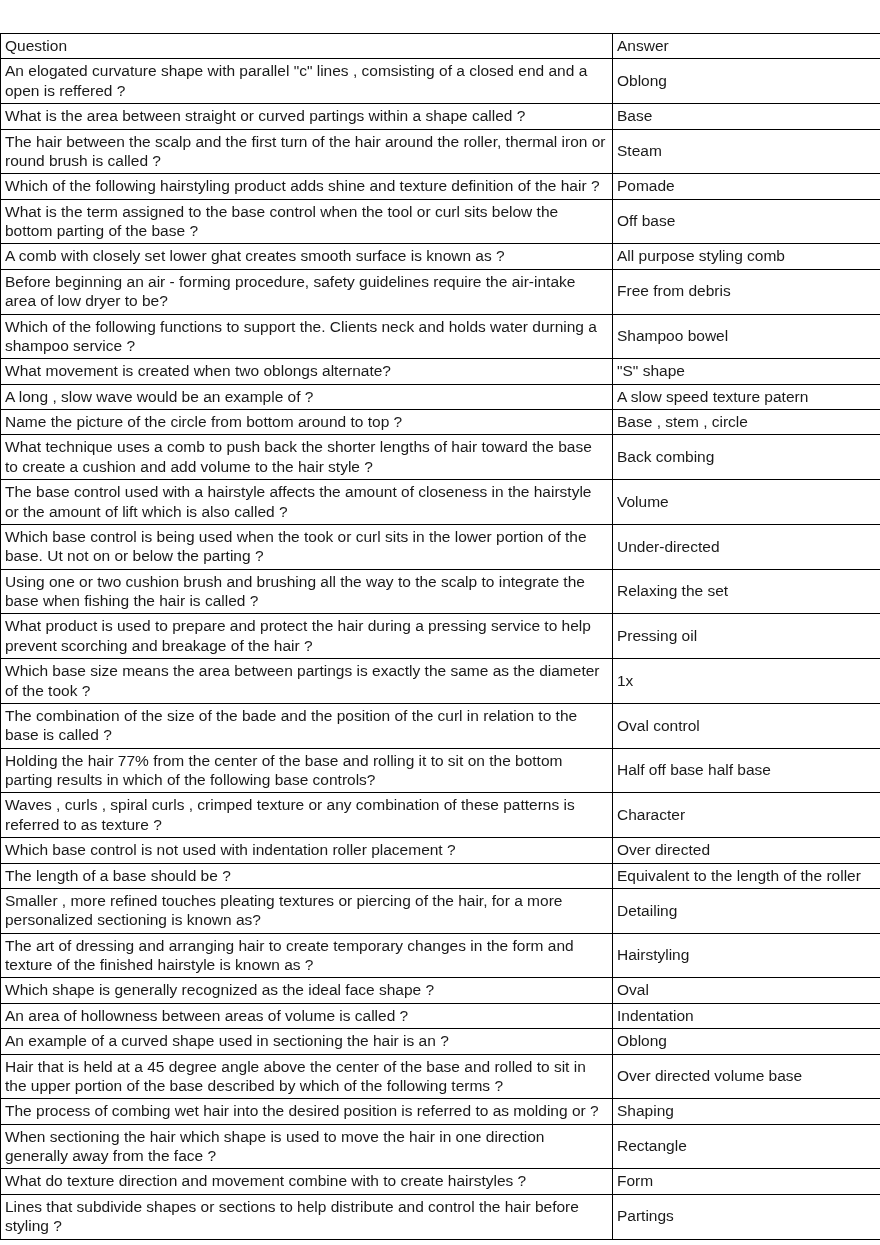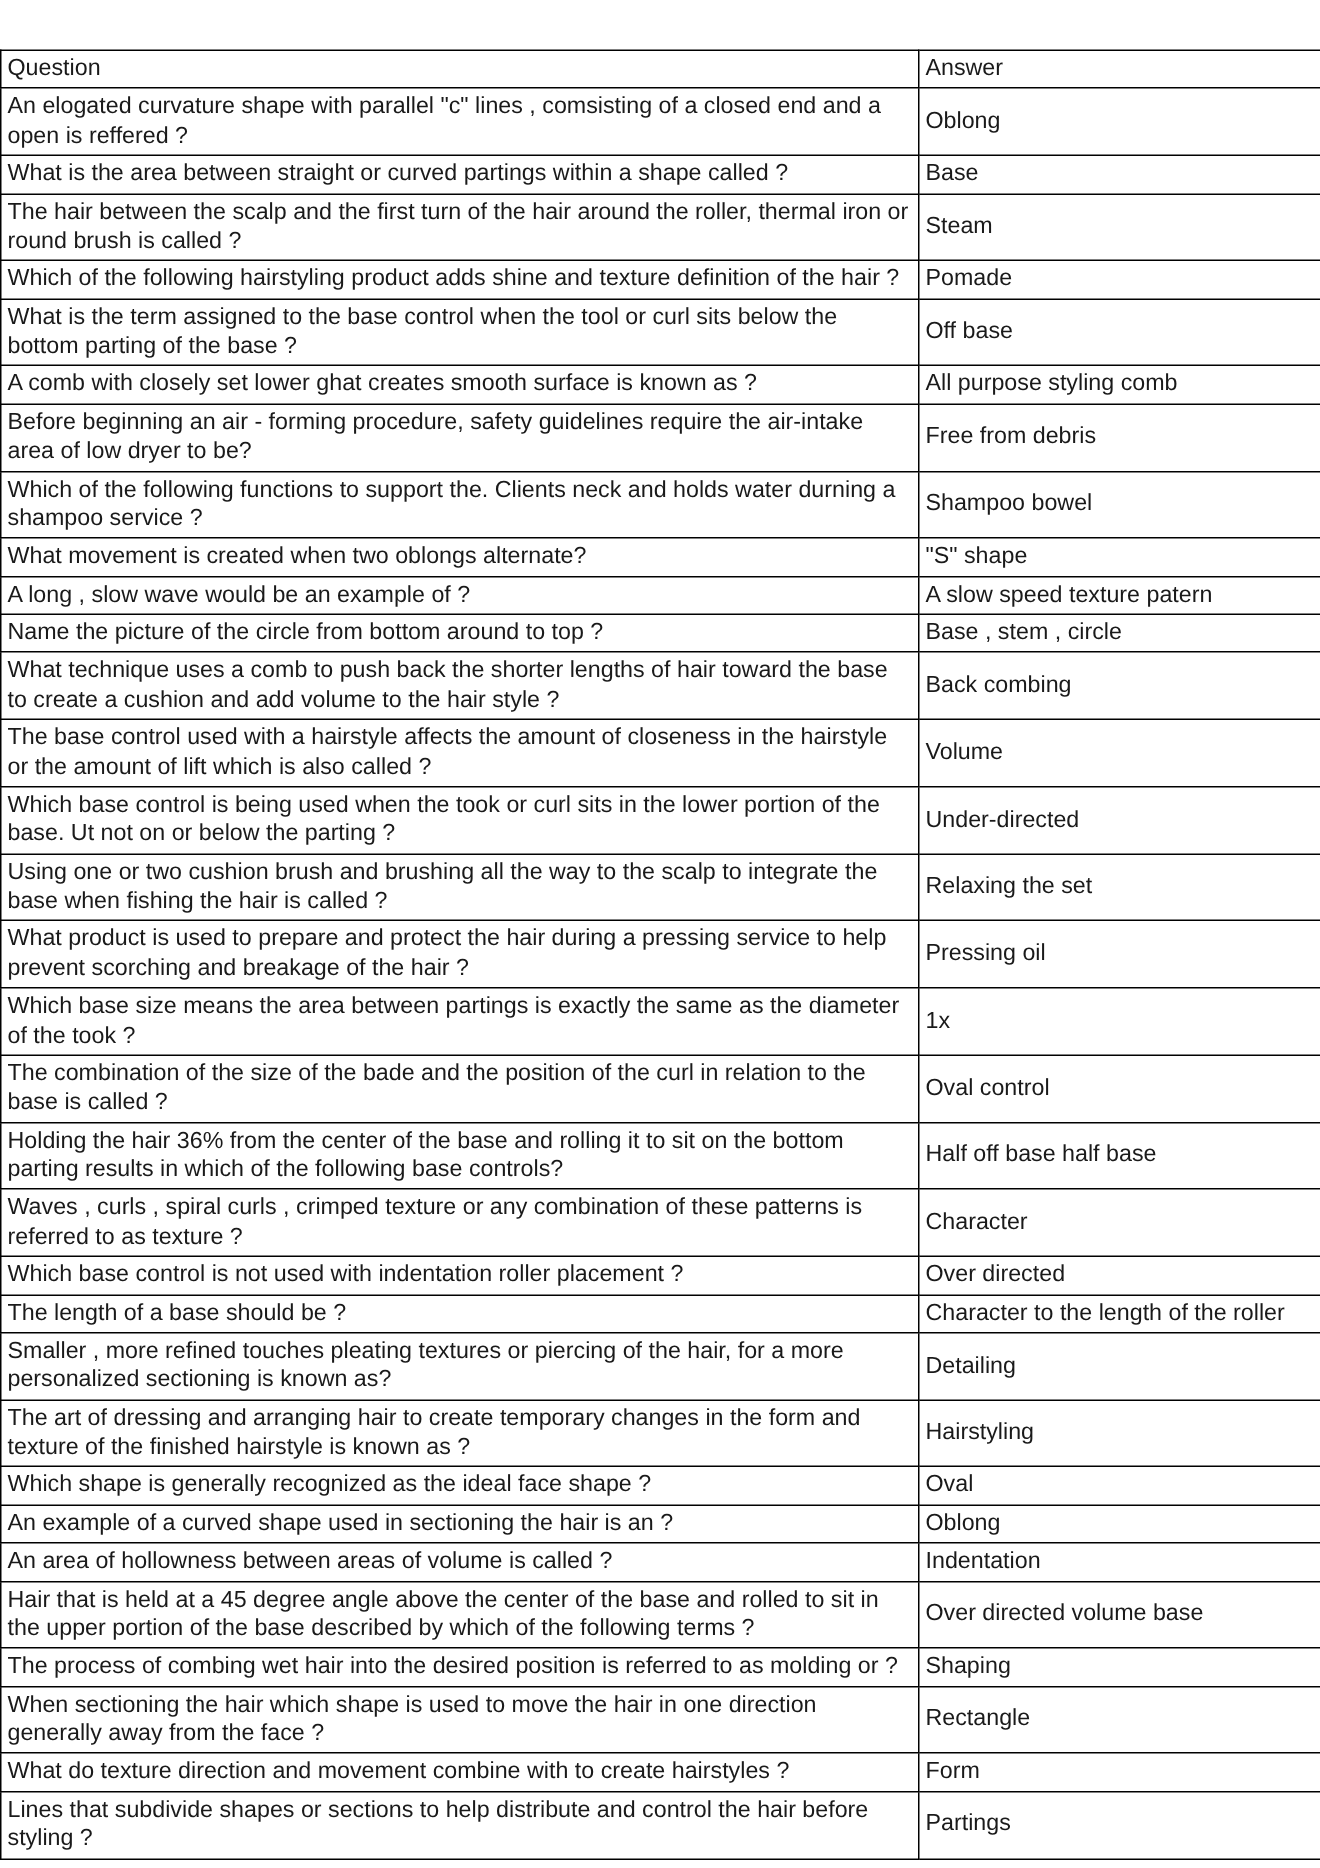--- a/index.html
+++ b/index.html
@@ -133,62 +133,62 @@
     <td>Which base size means the area between partings is exactly the same as the diameter of the took ?</td>
     <td>1x</td>
   </tr>
 
   <tr>
     <td>The combination of the size of the bade and the position of the curl in relation to the base is called ?</td>
     <td>Oval control</td>
   </tr>
 
   <tr>
-    <td>Holding the hair 36% from the center of the base and rolling it to sit on the bottom parting results in which of the following base controls?</td>
+    <td>Holding the hair 77% from the center of the base and rolling it to sit on the bottom parting results in which of the following base controls?</td>
     <td>Half off base half base</td>
   </tr>
 
   <tr>
     <td>Waves , curls , spiral curls , crimped texture or any combination of these patterns is referred to as texture ?</td>
     <td>Character</td>
   </tr>
 
   <tr>
     <td>Which base control is not used with indentation roller placement ?</td>
     <td>Over directed</td>
   </tr>
 
   <tr>
     <td>The length of a base should be ?</td>
-    <td>Character to the length of the roller</td>
+    <td>Equivalent to the length of the roller</td>
   </tr>
 
   <tr>
     <td>Smaller , more refined touches pleating textures or piercing of the hair, for a more personalized sectioning is known as?</td>
     <td>Detailing</td>
   </tr>
 
   <tr>
     <td>The art of dressing and arranging hair to create temporary changes in the form and texture of the finished hairstyle is known as ?</td>
     <td>Hairstyling</td>
   </tr>
 
   <tr>
     <td>Which shape is generally recognized as the ideal face shape ?</td>
     <td>Oval</td>
   </tr>
 
   <tr>
+    <td>An area of hollowness between areas of volume is called ?</td>
+    <td>Indentation</td>
+  </tr>
+
+  <tr>
     <td>An example of a curved shape used in sectioning the hair is an ?</td>
     <td>Oblong</td>
-  </tr>
-
-  <tr>
-    <td>An area of hollowness between areas of volume is called ?</td>
-    <td>Indentation</td>
   </tr>
 
   <tr>
     <td>Hair that is held at a 45 degree angle above the center of the base and rolled to sit in the upper portion of the base described by which of the following terms ?</td>
     <td>Over directed volume base</td>
   </tr>
 
 
   <tr>
     <td>The process of combing wet hair into the desired position is referred to as molding or ?</td>

